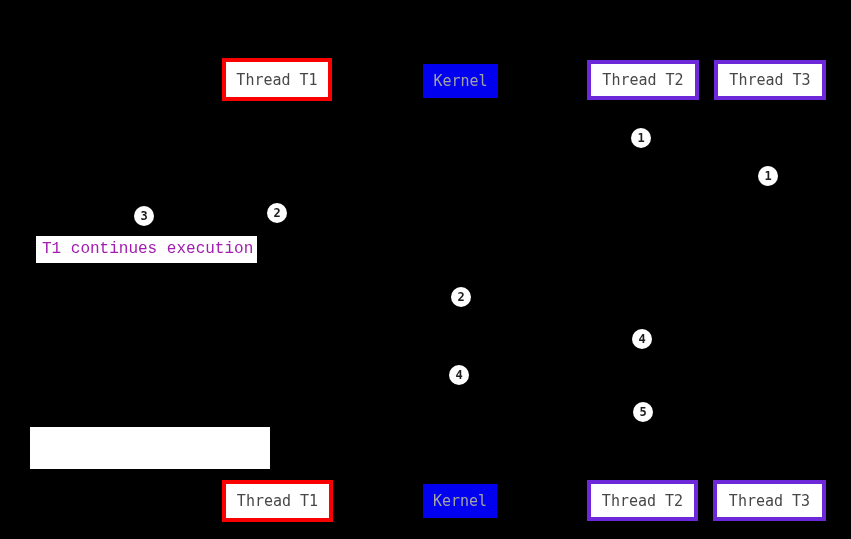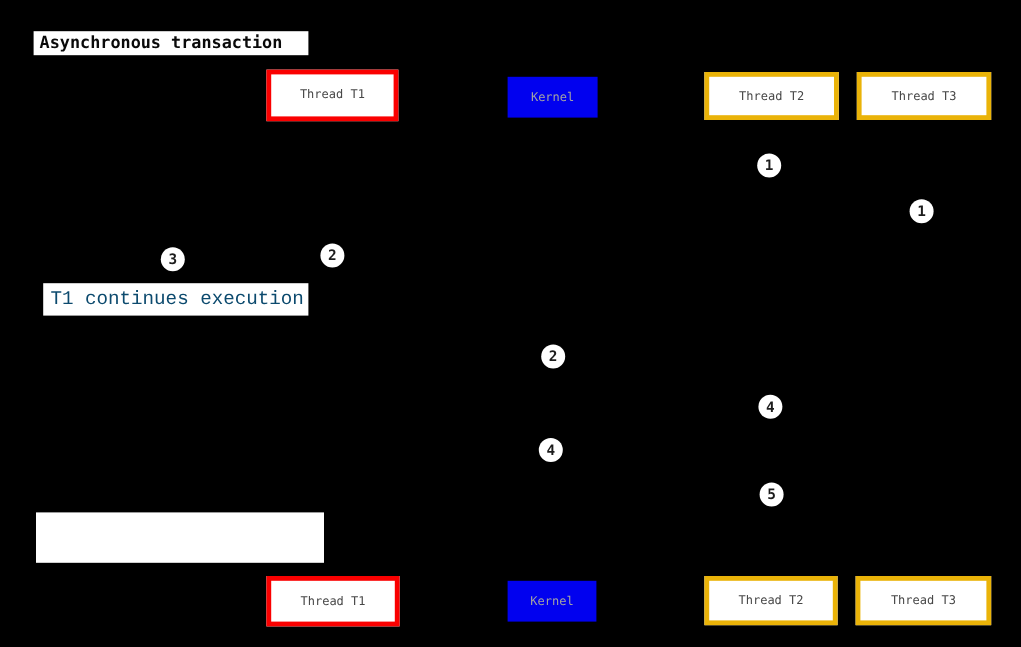--- a/index.html
+++ b/index.html
@@ -32,39 +32,39 @@
     white-space: nowrap;
   }
   .actor {
     position: absolute;
     background: #ffffff;
     box-sizing: border-box;
     display: flex;
     align-items: center;
     justify-content: center;
     font-family: "DejaVu Sans Mono", monospace;
-    font-size: 10px;
+    font-size: 15px;
     color: #474747;
     white-space: nowrap;
   }
   .actor.red-actor {
     border: 4px solid #fa0000;
   }
   .actor.blue-actor {
-    border: 4px solid #eab308;
+    border: 4px solid #6d28d9;
   }
   .actor.kernel-actor {
     background: #0101ef;
     color: #a3a3a3;
     border: none;
   }
   .note {
     position: absolute;
     background: #ffffff;
-    color: #0c4a6e;
+    color: #a21caf;
     font-family: "Liberation Mono", monospace;
     font-size: 16px;
     box-sizing: border-box;
     white-space: nowrap;
   }
   .note.t1-note {
     left: 36px;
     top: 236px;
     width: 221px;
     height: 27px;
@@ -90,21 +90,20 @@
     display: flex;
     align-items: center;
     justify-content: center;
   }
 </style>
 </head>
 <body>
 
 <div class="stage">
 
-  <div class="title-box">Asynchronous transaction</div>
 
   <div class="actor red-actor" style="left:222px; top:58px; width:110px; height:43px;">Thread T1</div>
   <div class="actor kernel-actor" style="left:423px; top:64px; width:75px; height:34px;">Kernel</div>
   <div class="actor blue-actor" style="left:587px; top:60px; width:112px; height:40px;">Thread T2</div>
   <div class="actor blue-actor" style="left:714px; top:60px; width:112px; height:40px;">Thread T3</div>
 
   <div>
       <div class="marker" style="left: 631px; top: 128px;">1</div>
       <div class="marker" style="left: 758px; top: 166px;">1</div>
       <div class="marker" style="left: 267px; top: 203px;">2</div>

